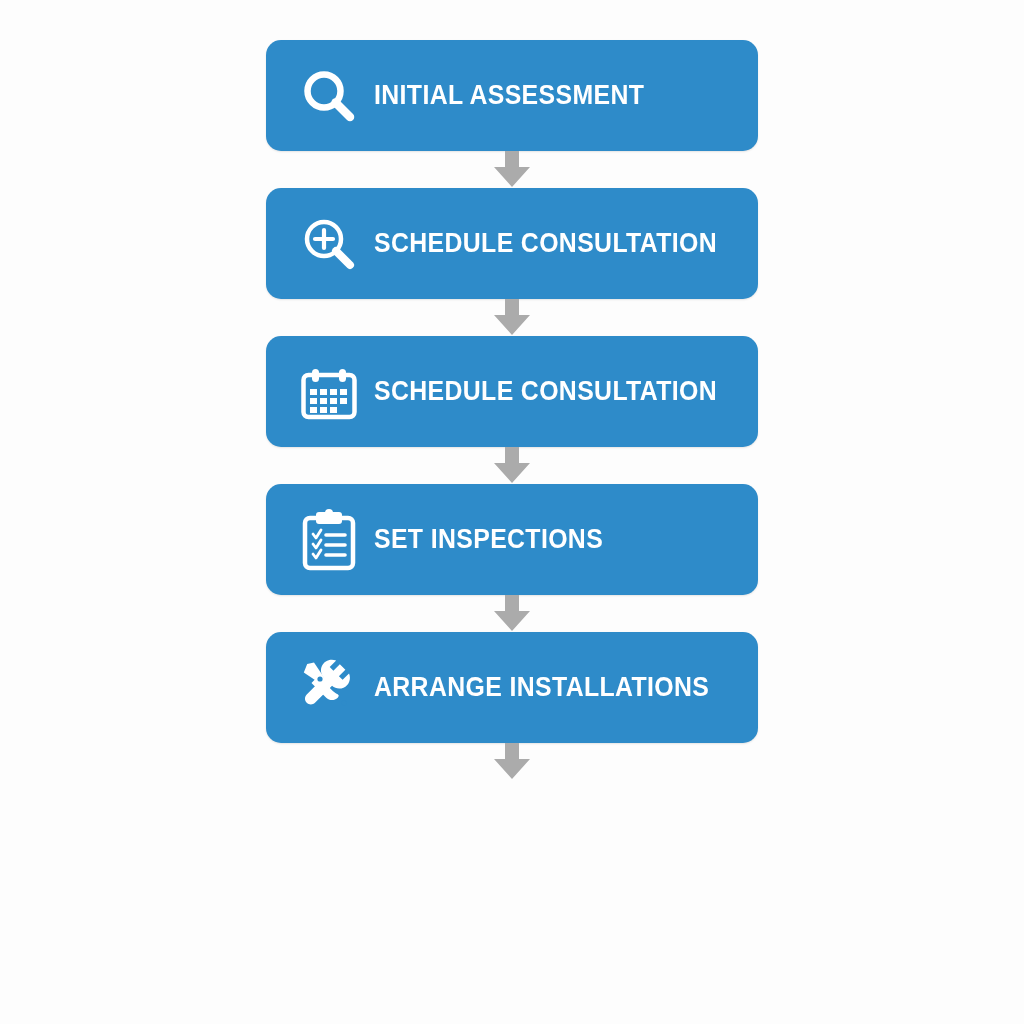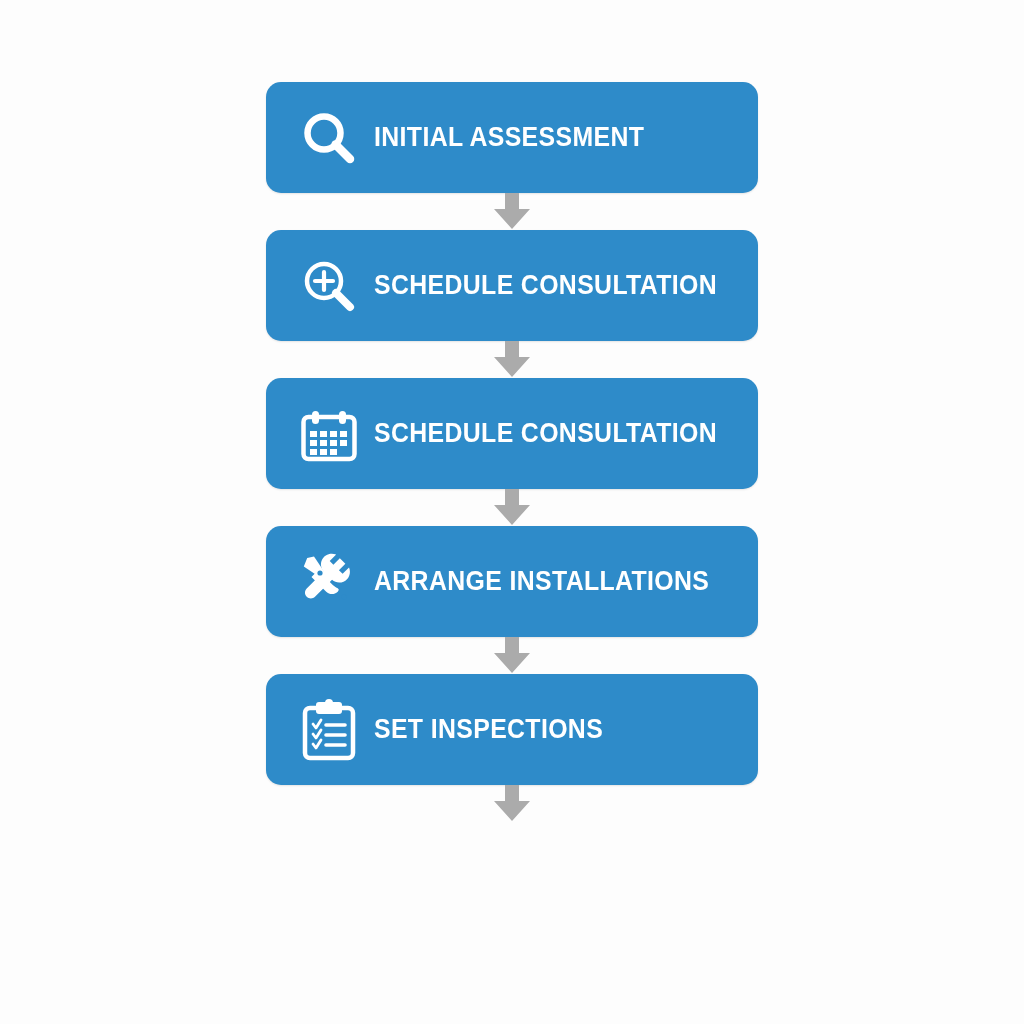--- a/index.html
+++ b/index.html
@@ -14,21 +14,21 @@
 
   #flowchart {
     position: relative;
     width: 1024px;
     height: 1024px;
     background: #fdfdfd;
     display: flex;
     flex-direction: column;
     align-items: center;
     justify-content: flex-start;
-    padding-top: 82px;
+    padding-top: 40px;
   }
 
   .step-row {
     display: flex;
     flex-direction: column;
     align-items: center;
   }
 
   .step-box {
     width: 492px;
@@ -144,42 +144,20 @@
     <div class="connector">
       <svg width="40" height="37" viewBox="0 0 40 37">
         <polygon points="13,0 27,0 27,16 38,16 20,36 2,16 13,16" fill="#ababab"></polygon>
       </svg>
     </div>
   </div>
 
   <div class="step-row">
     <div class="step-box">
       <div class="step-icon">
-        <svg width="62" height="62" viewBox="0 0 62 62" fill="none">
-          <g>
-            <path d="M52 10 L45 17 L41 13 L48 6 C42 3.5 35 6 32.5 12 C30.5 16.5 31.5 21 34.5 24.5 L16 43 C13.5 45.5 13.5 49.5 16 52 C18.5 54.5 22.5 54.5 25 52 L43.5 33.5 C47 36.5 51.5 37.5 56 35.5 C62 33 64.5 26 62 20 L55 27 L51 23 L58 16 Z" transform="translate(-6,-2) scale(0.92)" fill="#ffffff"></path>
-          </g>
-          <path d="M12 6 L20 4 L34 25 L29 30 L8 16 Z" transform="translate(-1,2) scale(0.85)" fill="#ffffff"></path>
-          <path d="M46 52 C42 56 36 56 32 52 L14 34 L22 26 L40 44 C44 48 50 48 46 52 Z" transform="translate(2,-2) scale(0.82)" fill="#ffffff"></path>
-          <circle cx="22" cy="22" r="2.6" fill="#2e8bc9"></circle>
-          <circle cx="46" cy="46" r="2.4" fill="#2e8bc9"></circle>
-        </svg>
-      </div>
-      <div class="step-label">ARRANGE INSTALLATIONS</div>
-    </div>
-    <div class="connector">
-      <svg width="40" height="37" viewBox="0 0 40 37">
-        <polygon points="13,0 27,0 27,16 38,16 20,36 2,16 13,16" fill="#ababab"></polygon>
-      </svg>
-    </div>
-  </div>
-
-  <div class="step-row">
-    <div class="step-box">
-      <div class="step-icon">
         <svg width="58" height="62" viewBox="0 0 58 62" fill="none">
           <rect x="5" y="9" width="48" height="50" rx="5" stroke="#ffffff" stroke-width="4.5" fill="none"></rect>
           <rect x="16" y="3" width="26" height="12" rx="3" fill="#ffffff"></rect>
           <circle cx="29" cy="4" r="4" fill="#ffffff"></circle>
           <line x1="26" y1="26" x2="45" y2="26" stroke="#ffffff" stroke-width="3.6" stroke-linecap="round"></line>
           <line x1="26" y1="36" x2="45" y2="36" stroke="#ffffff" stroke-width="3.6" stroke-linecap="round"></line>
           <line x1="26" y1="46" x2="45" y2="46" stroke="#ffffff" stroke-width="3.6" stroke-linecap="round"></line>
           <polyline points="13,25 16,29 21,21" stroke="#ffffff" stroke-width="2.8" fill="none" stroke-linecap="round" stroke-linejoin="round"></polyline>
           <polyline points="13,35 16,39 21,31" stroke="#ffffff" stroke-width="2.8" fill="none" stroke-linecap="round" stroke-linejoin="round"></polyline>
           <polyline points="13,45 16,49 21,41" stroke="#ffffff" stroke-width="2.8" fill="none" stroke-linecap="round" stroke-linejoin="round"></polyline>
@@ -187,14 +165,36 @@
       </div>
       <div class="step-label">SET INSPECTIONS</div>
     </div>
     <div class="connector">
       <svg width="40" height="37" viewBox="0 0 40 37">
         <polygon points="13,0 27,0 27,16 38,16 20,36 2,16 13,16" fill="#ababab"></polygon>
       </svg>
     </div>
   </div>
 
+  <div class="step-row">
+    <div class="step-box">
+      <div class="step-icon">
+        <svg width="62" height="62" viewBox="0 0 62 62" fill="none">
+          <g>
+            <path d="M52 10 L45 17 L41 13 L48 6 C42 3.5 35 6 32.5 12 C30.5 16.5 31.5 21 34.5 24.5 L16 43 C13.5 45.5 13.5 49.5 16 52 C18.5 54.5 22.5 54.5 25 52 L43.5 33.5 C47 36.5 51.5 37.5 56 35.5 C62 33 64.5 26 62 20 L55 27 L51 23 L58 16 Z" transform="translate(-6,-2) scale(0.92)" fill="#ffffff"></path>
+          </g>
+          <path d="M12 6 L20 4 L34 25 L29 30 L8 16 Z" transform="translate(-1,2) scale(0.85)" fill="#ffffff"></path>
+          <path d="M46 52 C42 56 36 56 32 52 L14 34 L22 26 L40 44 C44 48 50 48 46 52 Z" transform="translate(2,-2) scale(0.82)" fill="#ffffff"></path>
+          <circle cx="22" cy="22" r="2.6" fill="#2e8bc9"></circle>
+          <circle cx="46" cy="46" r="2.4" fill="#2e8bc9"></circle>
+        </svg>
+      </div>
+      <div class="step-label">ARRANGE INSTALLATIONS</div>
+    </div>
+    <div class="connector">
+      <svg width="40" height="37" viewBox="0 0 40 37">
+        <polygon points="13,0 27,0 27,16 38,16 20,36 2,16 13,16" fill="#ababab"></polygon>
+      </svg>
+    </div>
+  </div>
+
 
 </div>
 
 </body></html>

